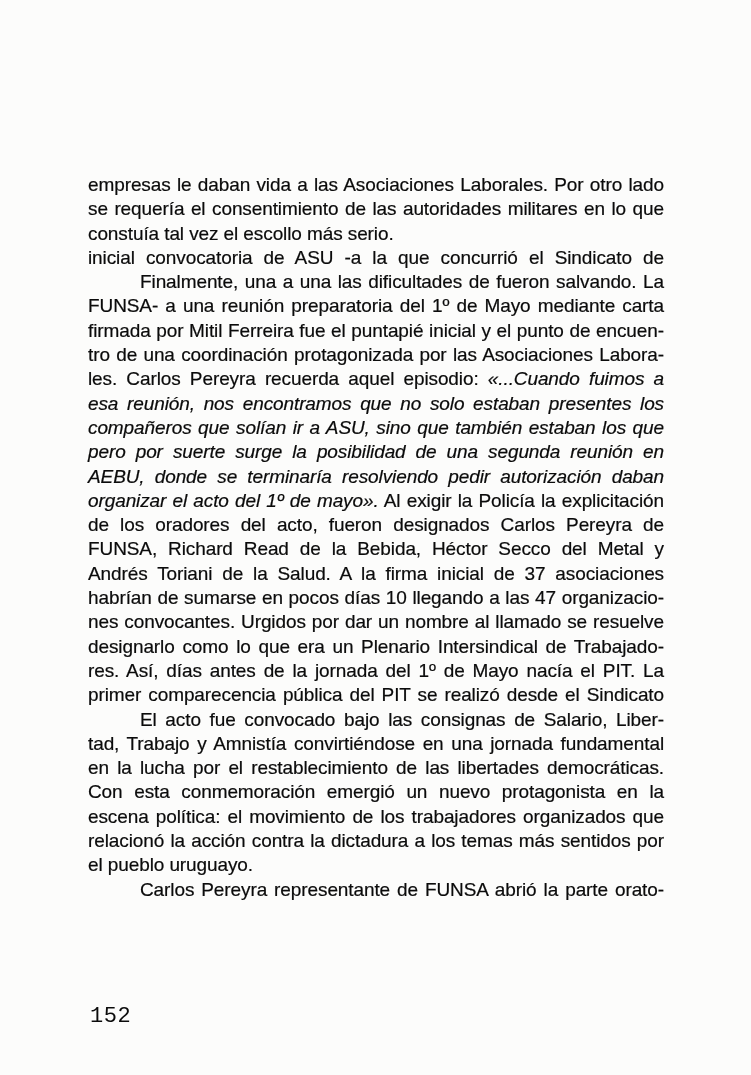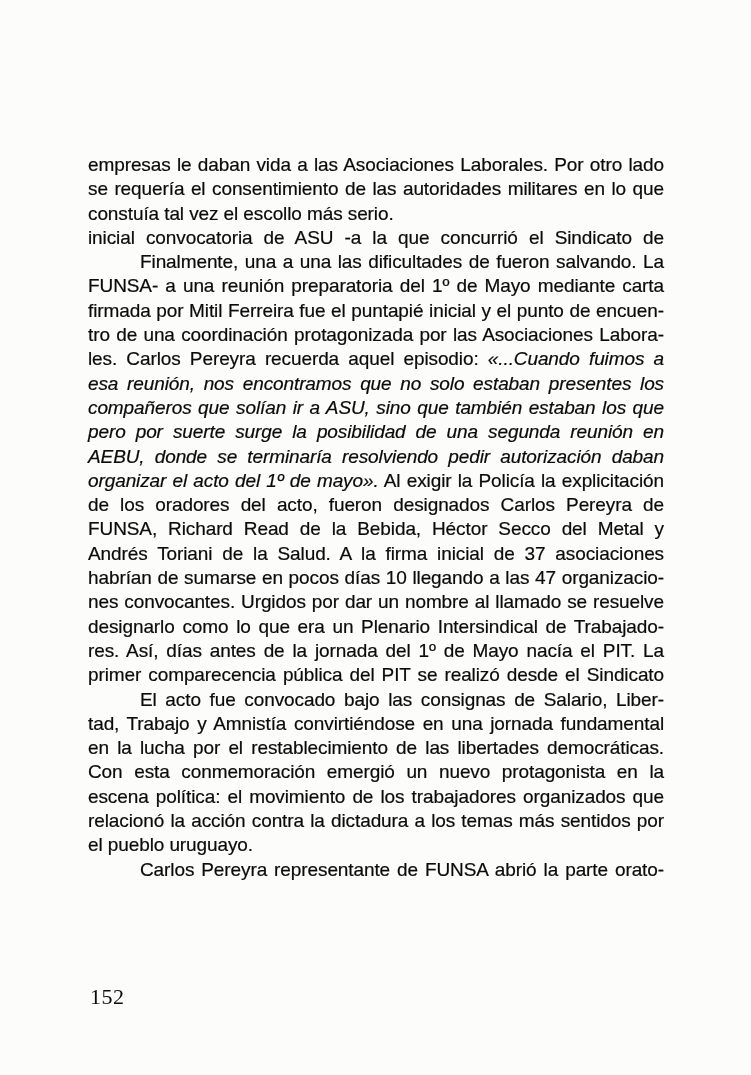--- a/index.html
+++ b/index.html
@@ -11,20 +11,21 @@
     height: 1075px;
     position: relative;
     background: #fcfcfb;
     font-family: "Liberation Sans", sans-serif;
     color: #0b0b0b;
     overflow: hidden;
   }
   .page {
     position: absolute;
     inset: 0;
+    margin-top: 20px;
   }
   .page-text {
     position: absolute;
     left: 88px;
     top: 153px;
     width: 576px;
     font-size: 19px;
     letter-spacing: -0.1px;
     -webkit-text-stroke: 0.2px #0b0b0b;
   }
@@ -41,21 +42,21 @@
   .line.indent {
     text-indent: 52px;
   }
   .seg.italic {
     font-style: italic;
   }
   .page-number {
     position: absolute;
     left: 90px;
     top: 984px;
-    font-family: Liberation Serif, serif;
+    font-family: Liberation Mono, monospace;
     font-size: 22px;
     letter-spacing: 0.5px;
     color: #0b0b0b;
   }
 </style>
 </head>
 <body>
 
 <div class="page">
   <div class="page-text">

